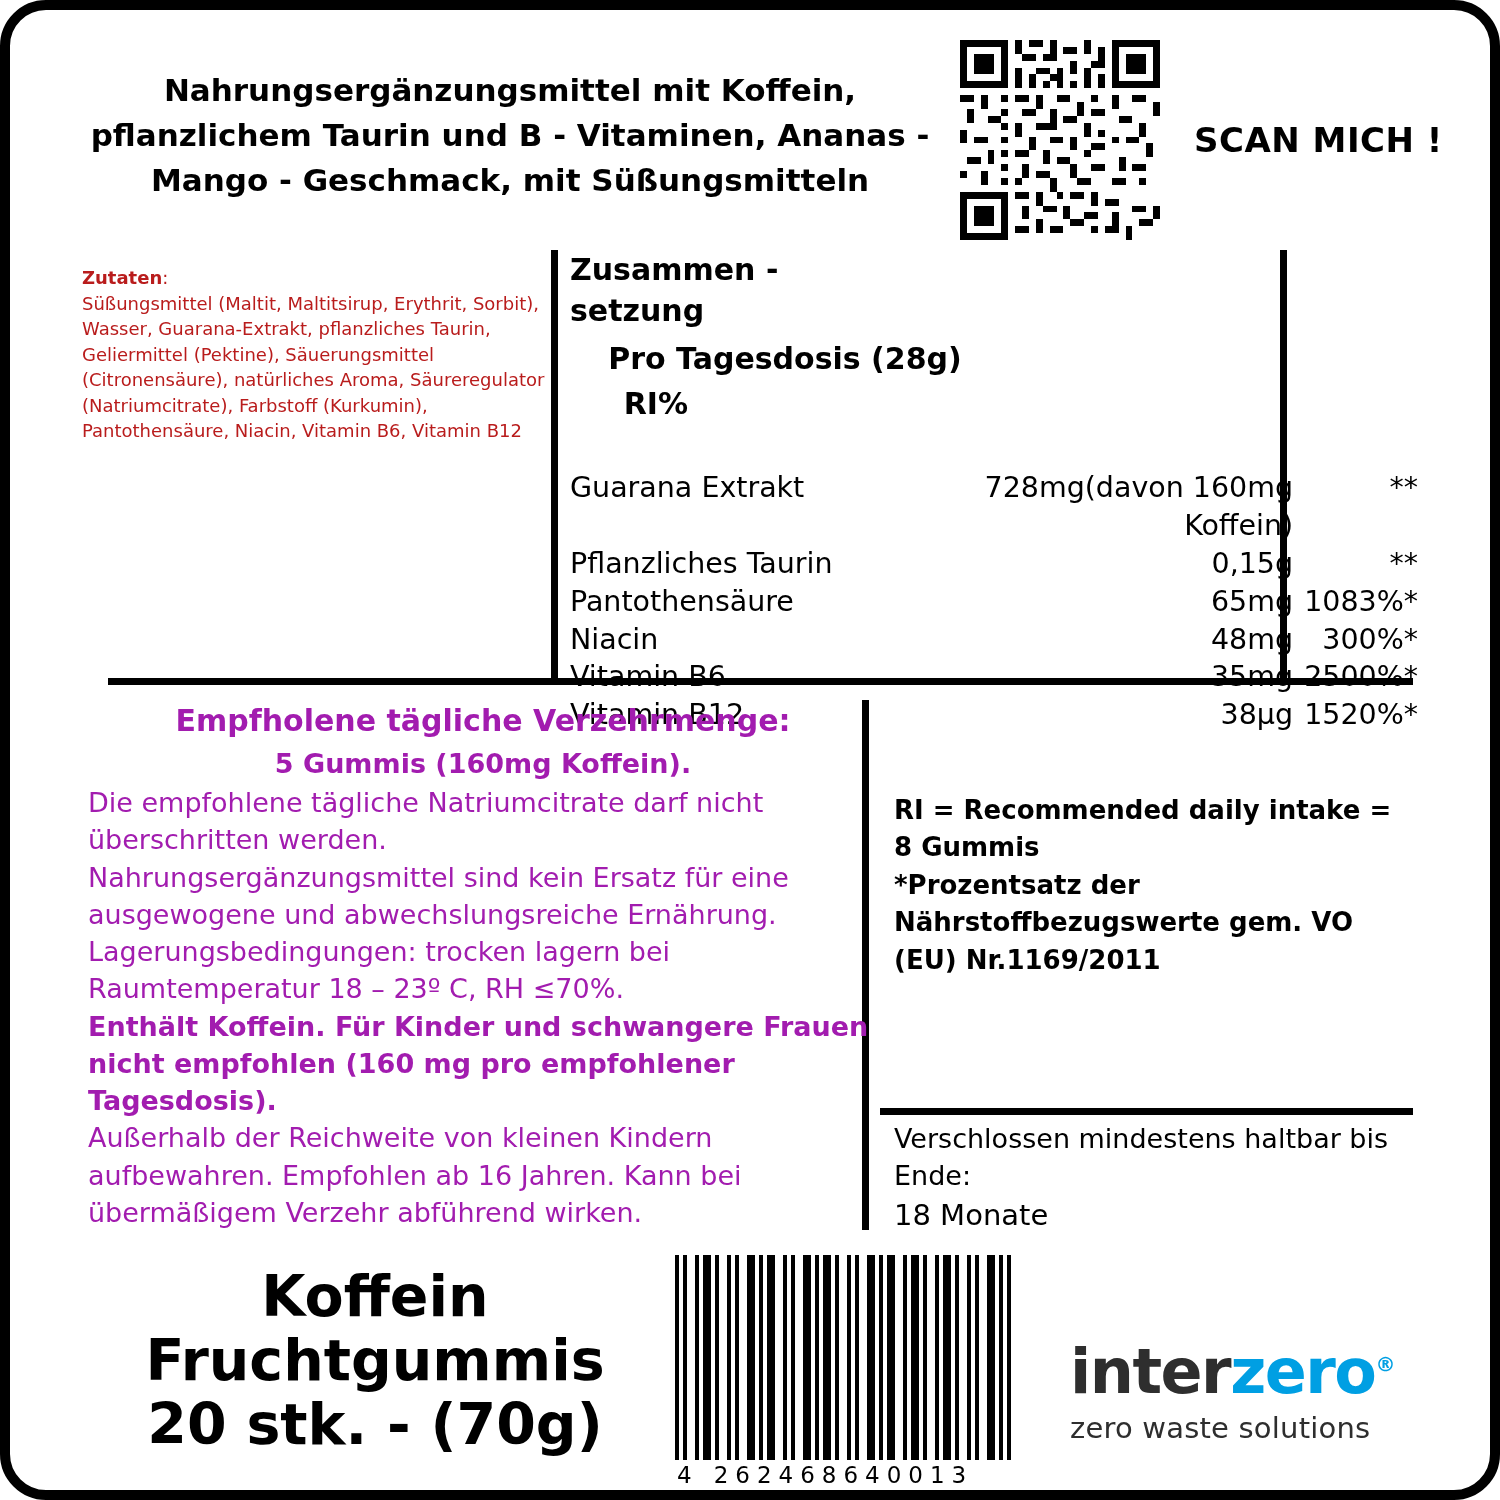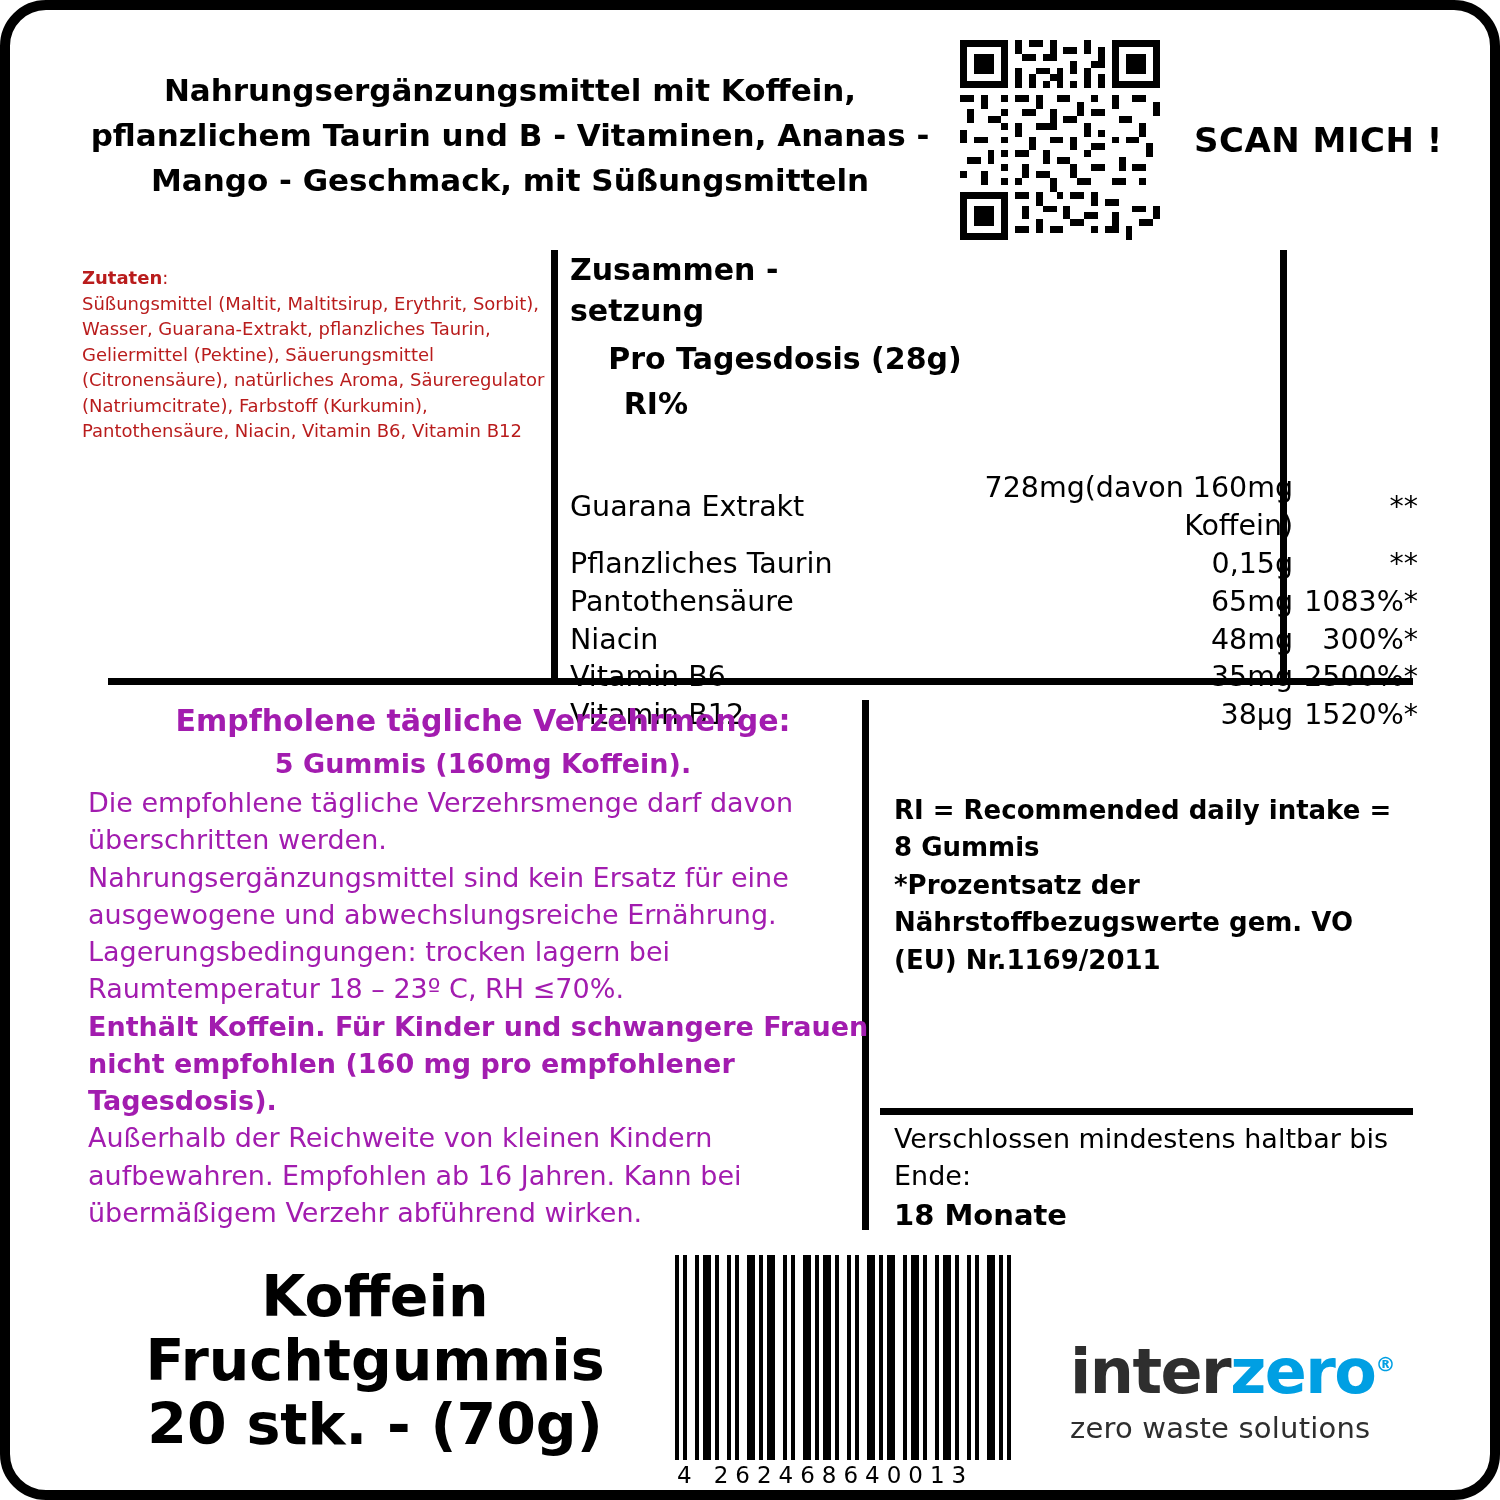--- a/index.html
+++ b/index.html
@@ -106,21 +106,21 @@
     width: 118px;
     text-align: right;
     padding-top: 10px;
   }
   .nutri-rows {
     margin-top: 48px;
     font-size: 28.5px;
   }
   .nutri-row {
     display: flex;
-    align-items: center;
+    align-items: flex-start;
     line-height: 1.33;
   }
   .nutri-row .c-name { width: 300px; }
   .nutri-row .c-dose { width: 430px; text-align: right; padding-right: 8px;}
   .nutri-row .c-ri { width: 118px; text-align: right; }
 
   
   .usage {
     position: absolute;
     top: 690px;
@@ -153,21 +153,21 @@
     line-height: 1.44;
   }
   .bestbefore {
     position: absolute;
     top: 1110px;
     left: 884px;
     width: 520px;
     font-size: 27px;
     line-height: 1.38;
   }
-  .bestbefore .months { font-weight: bold; font-size: 29px; }
+  .bestbefore .months { font-weight: normal; font-size: 29px; }
 
   
   .product-name {
     position: absolute;
     left: 75px;
     top: 1255px;
     width: 580px;
     text-align: center;
     font-weight: bold;
     font-size: 57px;
@@ -406,21 +406,21 @@
         <div class="c-ri">1520%*</div>
       </div>
     </div>
   </div>
 
   <div class="usage">
     <div class="usage-title">
       <span>Empfholene tägliche Verzehrmenge:</span><br>
       <span class="sub">5 Gummis (160mg Koffein).</span>
     </div>
-    <p>Die empfohlene tägliche Verzehrsmenge darf davon überschritten werden.</p>
+    <p>Die empfohlene tägliche Natriumcitrate darf nicht überschritten werden.</p>
     <p>Nahrungsergänzungsmittel sind kein Ersatz für eine ausgewogene und abwechslungsreiche Ernährung.</p>
     <p>Lagerungsbedingungen: trocken lagern bei Raumtemperatur 18 – 23º C, RH ≤70%.</p>
     <p class="bold">Enthält Koffein. Für Kinder und schwangere Frauen nicht empfohlen (160 mg pro empfohlener Tagesdosis).</p>
     <p>Außerhalb der Reichweite von kleinen Kindern aufbewahren. Empfohlen ab 16 Jahren. Kann bei übermäßigem Verzehr abführend wirken.</p>
   </div>
 
   <div class="ri-note">
     <div>RI = Recommended daily intake = 8 Gummis</div>
     <div>*Prozentsatz der Nährstoffbezugswerte gem. VO (EU) Nr.1169/2011</div>
   </div>

